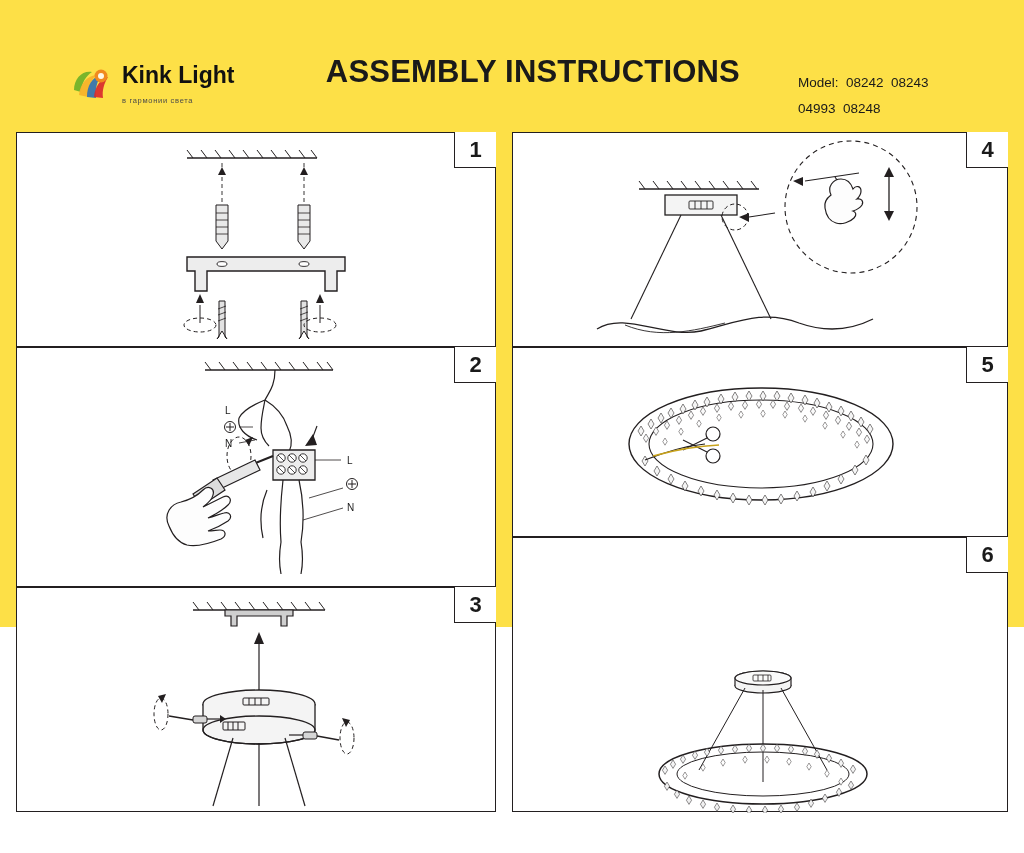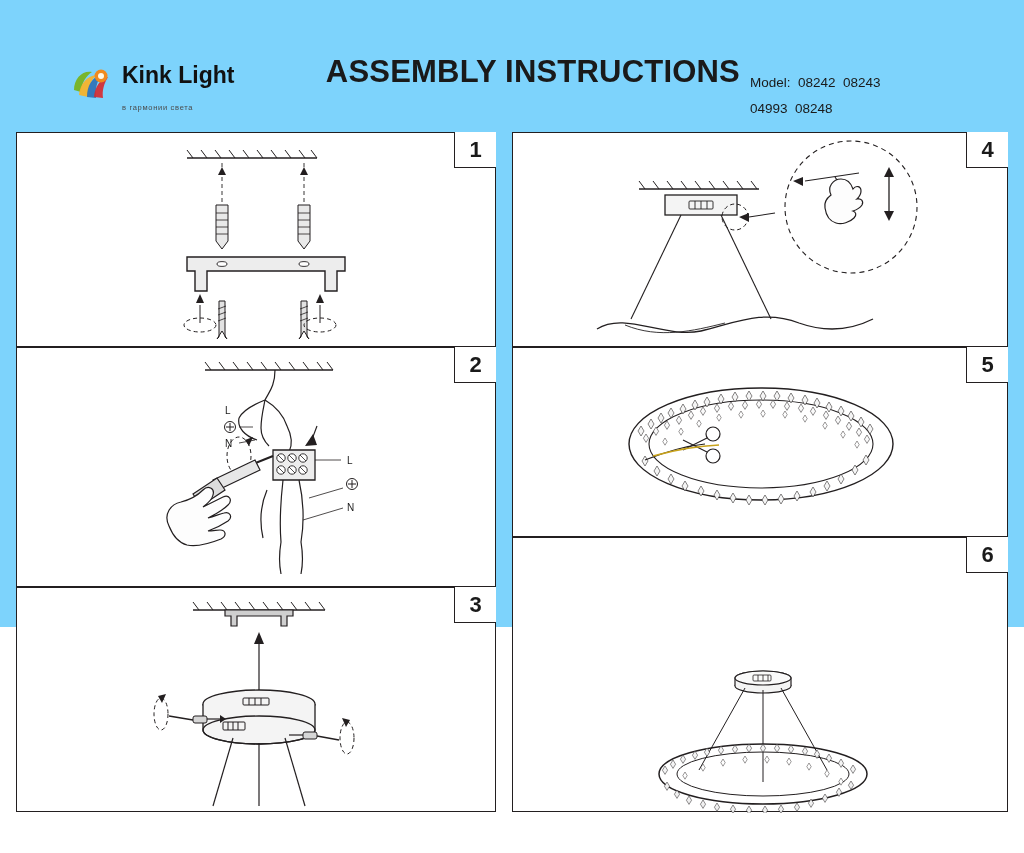--- a/index.html
+++ b/index.html
@@ -8,21 +8,21 @@
     width: 1024px; height: 853px;
     background: #ffffff;
     font-family: "Liberation Sans", sans-serif;
     overflow: hidden;
     position: relative;
   }
   .page {
     position: absolute;
     left: 0; top: 0;
     width: 1024px; height: 627px;
-    background: #7dd3fc;
+    background: #fde047;
   }
 
   
   .header {
     position: absolute;
     left: 0; top: 44px;
     width: 1024px; height: 80px;
   }
   .brand {
     position: absolute;
@@ -37,42 +37,42 @@
     position: absolute; left: 52px; top: 0px;
     width: 178px;
   }
   .brand-name {
     font-size: 23px; font-weight: bold; color: #111;
     letter-spacing: 0px; line-height: 26px;
     font-family: "Liberation Sans", sans-serif;
   }
   .brand-tag {
     font-size: 7.5px; color: #4a4a4a; letter-spacing: 0.7px;
-    margin-top: 15px;
+    margin-top: 8px;
   }
   .doc-title {
     position: absolute;
     left: 290px; top: 10px;
     width: 450px;
     text-align: right;
     font-size: 31px;
     font-weight: bold;
     color: #1a1a1a;
     letter-spacing: 0.2px;
     white-space: nowrap;
   }
   .model-block {
     position: absolute;
     left: 750px; top: 26px;
     width: 240px;
     font-size: 13.5px;
     color: #1a1a1a;
     line-height: 26px;
   }
-  .model-line { white-space: pre; }
+  .model-line { white-space: pre; margin-left: 48px; }
 
   
   .frame {
     position: absolute;
     left: 16px; top: 132px;
     width: 992px; height: 680px;
   }
   .panel {
     position: absolute;
     border: 1.3px solid #231f20;

